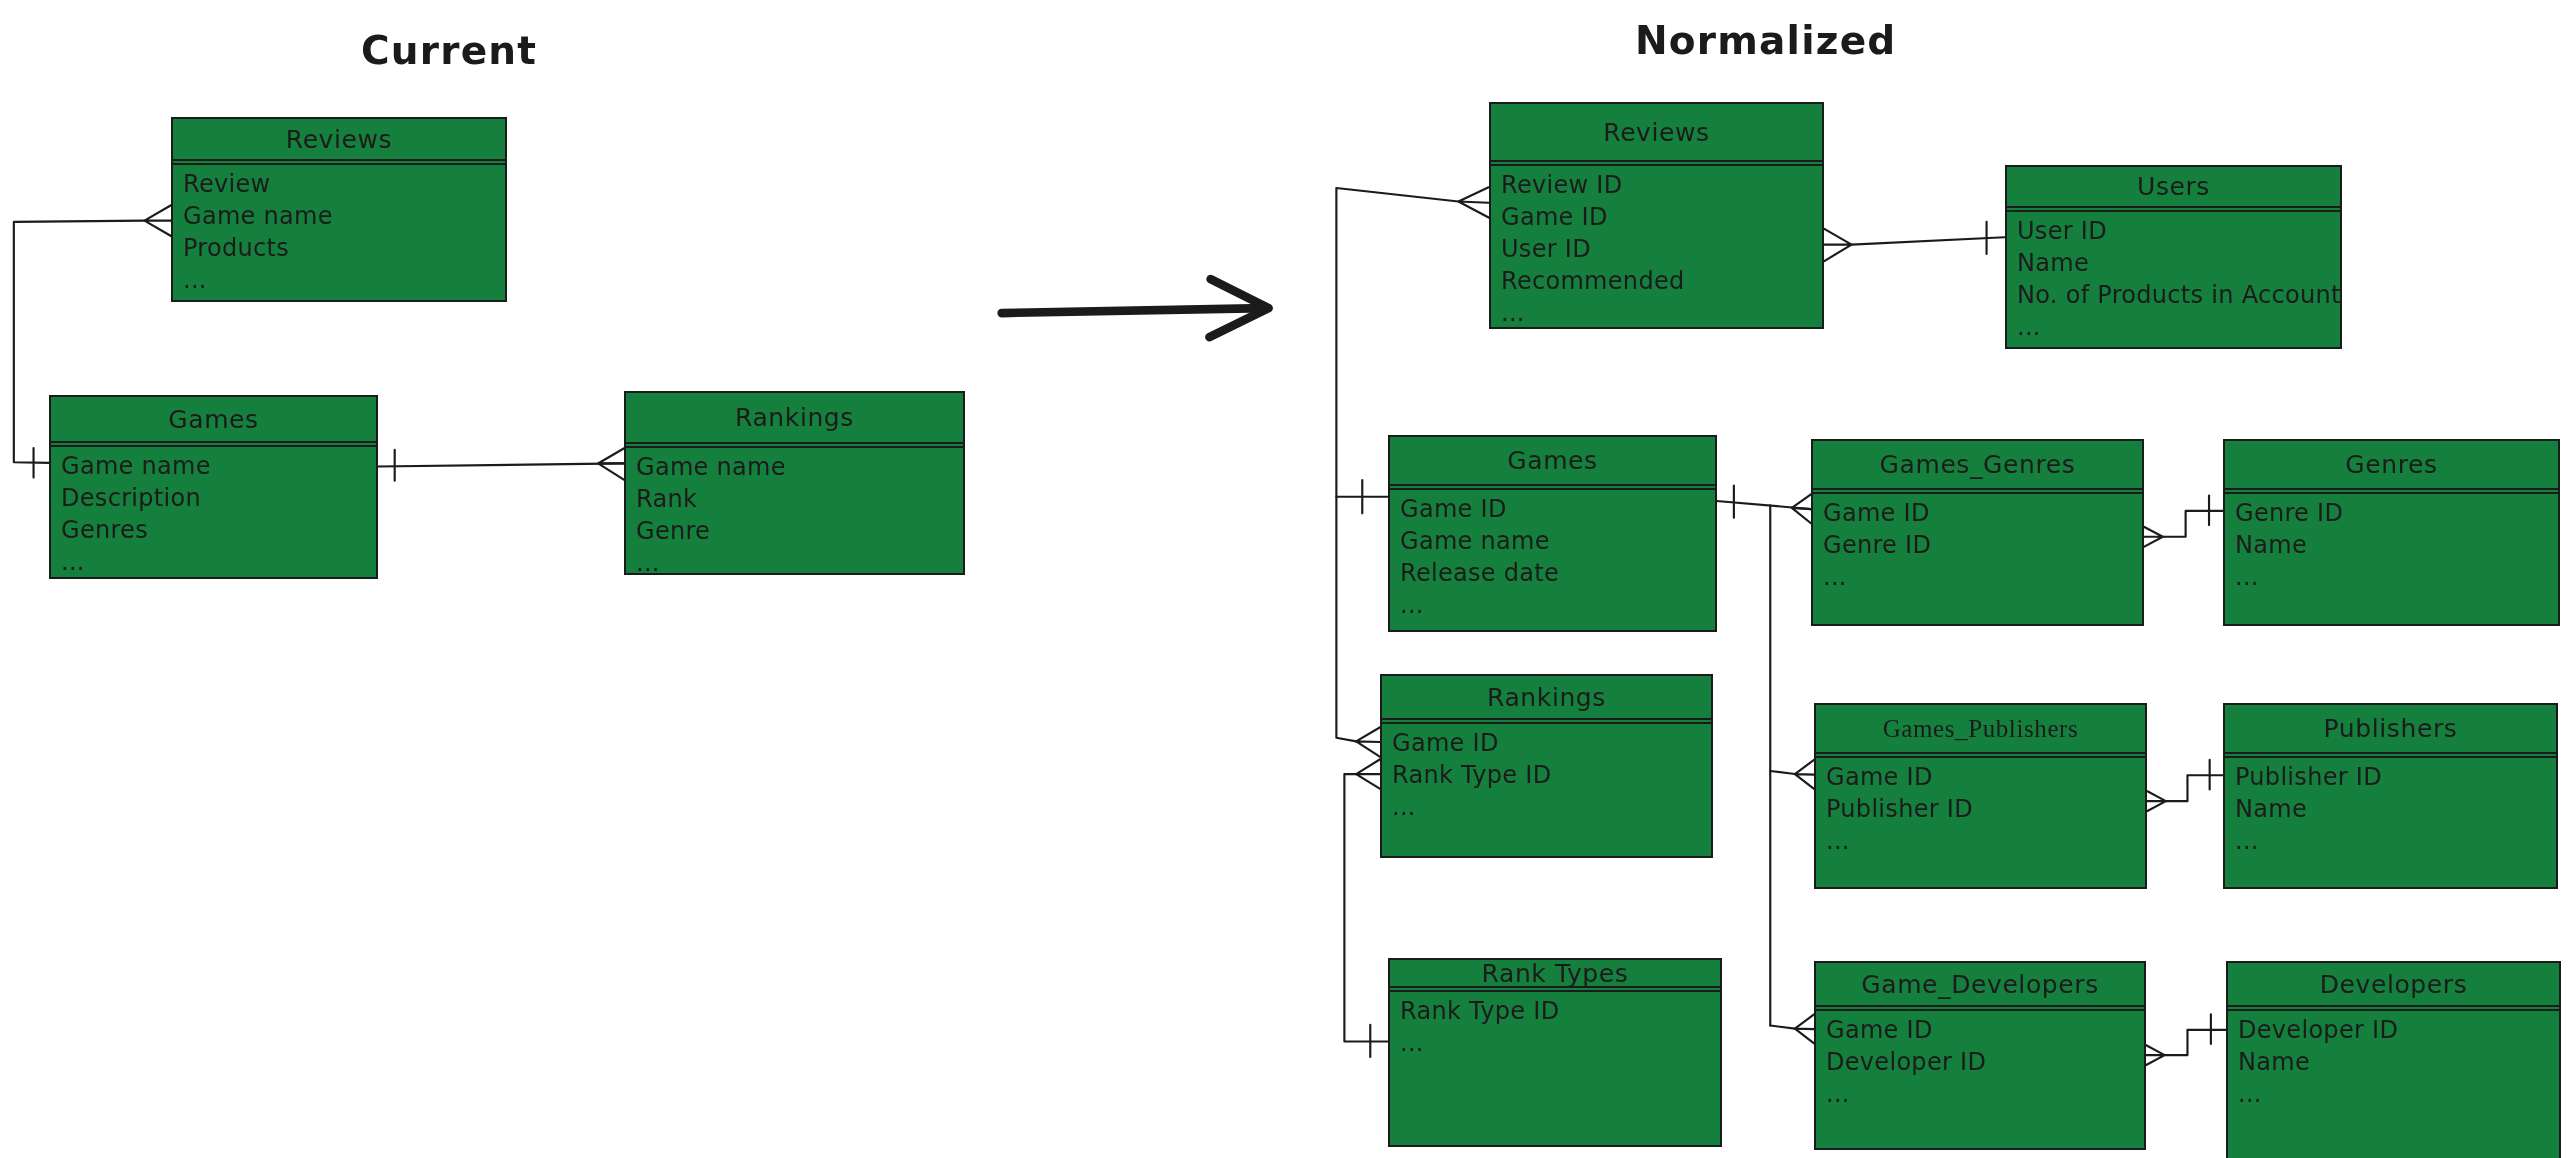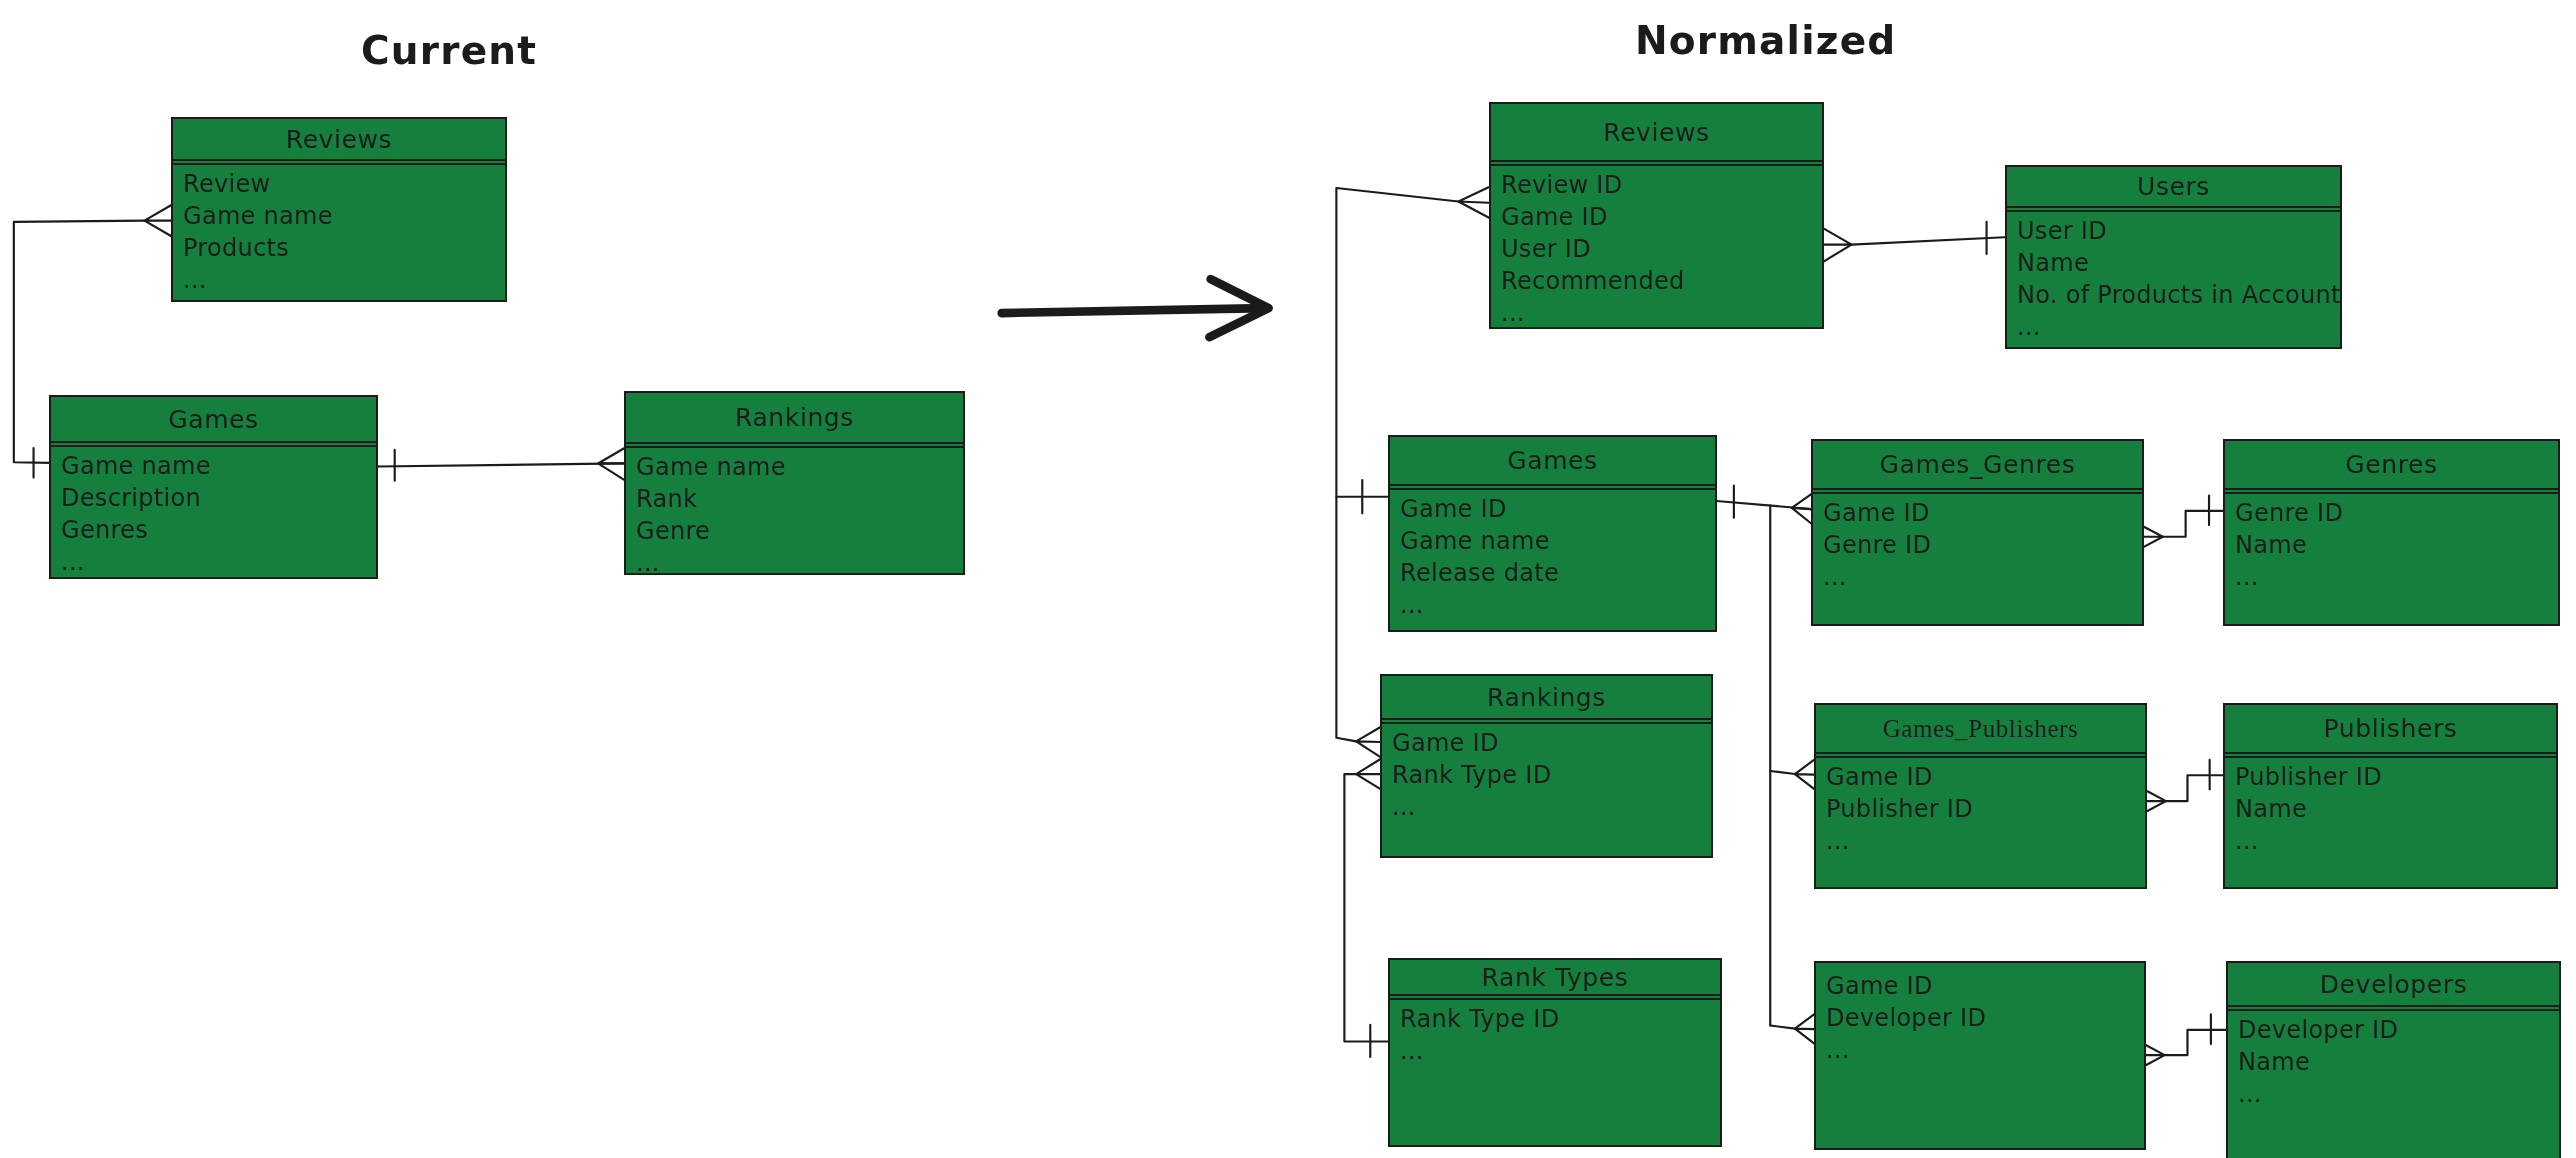--- a/index.html
+++ b/index.html
@@ -206,30 +206,33 @@
       <span class="entity-title">Publishers</span>
     </div>
     <div class="entity-fields">
           <div class="field">Publisher ID</div>
           <div class="field">Name</div>
           <div class="field">...</div>
         </div>
   </div>
 
   <div class="entity" style="left: 1388px; top: 958px; width: 334px; height: 189px;">
-    <div class="entity-header" style="height: 36px; justify-content: center;">
+    <div class="entity-header" style="height: 28px; justify-content: center;">
       <span class="entity-title">Rank Types</span>
     </div>
     <div class="entity-fields">
           <div class="field">Rank Type ID</div>
           <div class="field">...</div>
         </div>
   </div>
 
   <div class="entity" style="left: 1814px; top: 961px; width: 332px; height: 189px;">
+    <div class="entity-header" style="height: 44px;">
+      <span class="entity-title">Game_Developers</span>
+    </div>
     <div class="entity-fields">
           <div class="field">Game ID</div>
           <div class="field">Developer ID</div>
           <div class="field">...</div>
         </div>
   </div>
 
   <div class="entity" style="left: 2226px; top: 961px; width: 335px; height: 236px;">
     <div class="entity-header" style="height: 44px;">
       <span class="entity-title">Developers</span>

